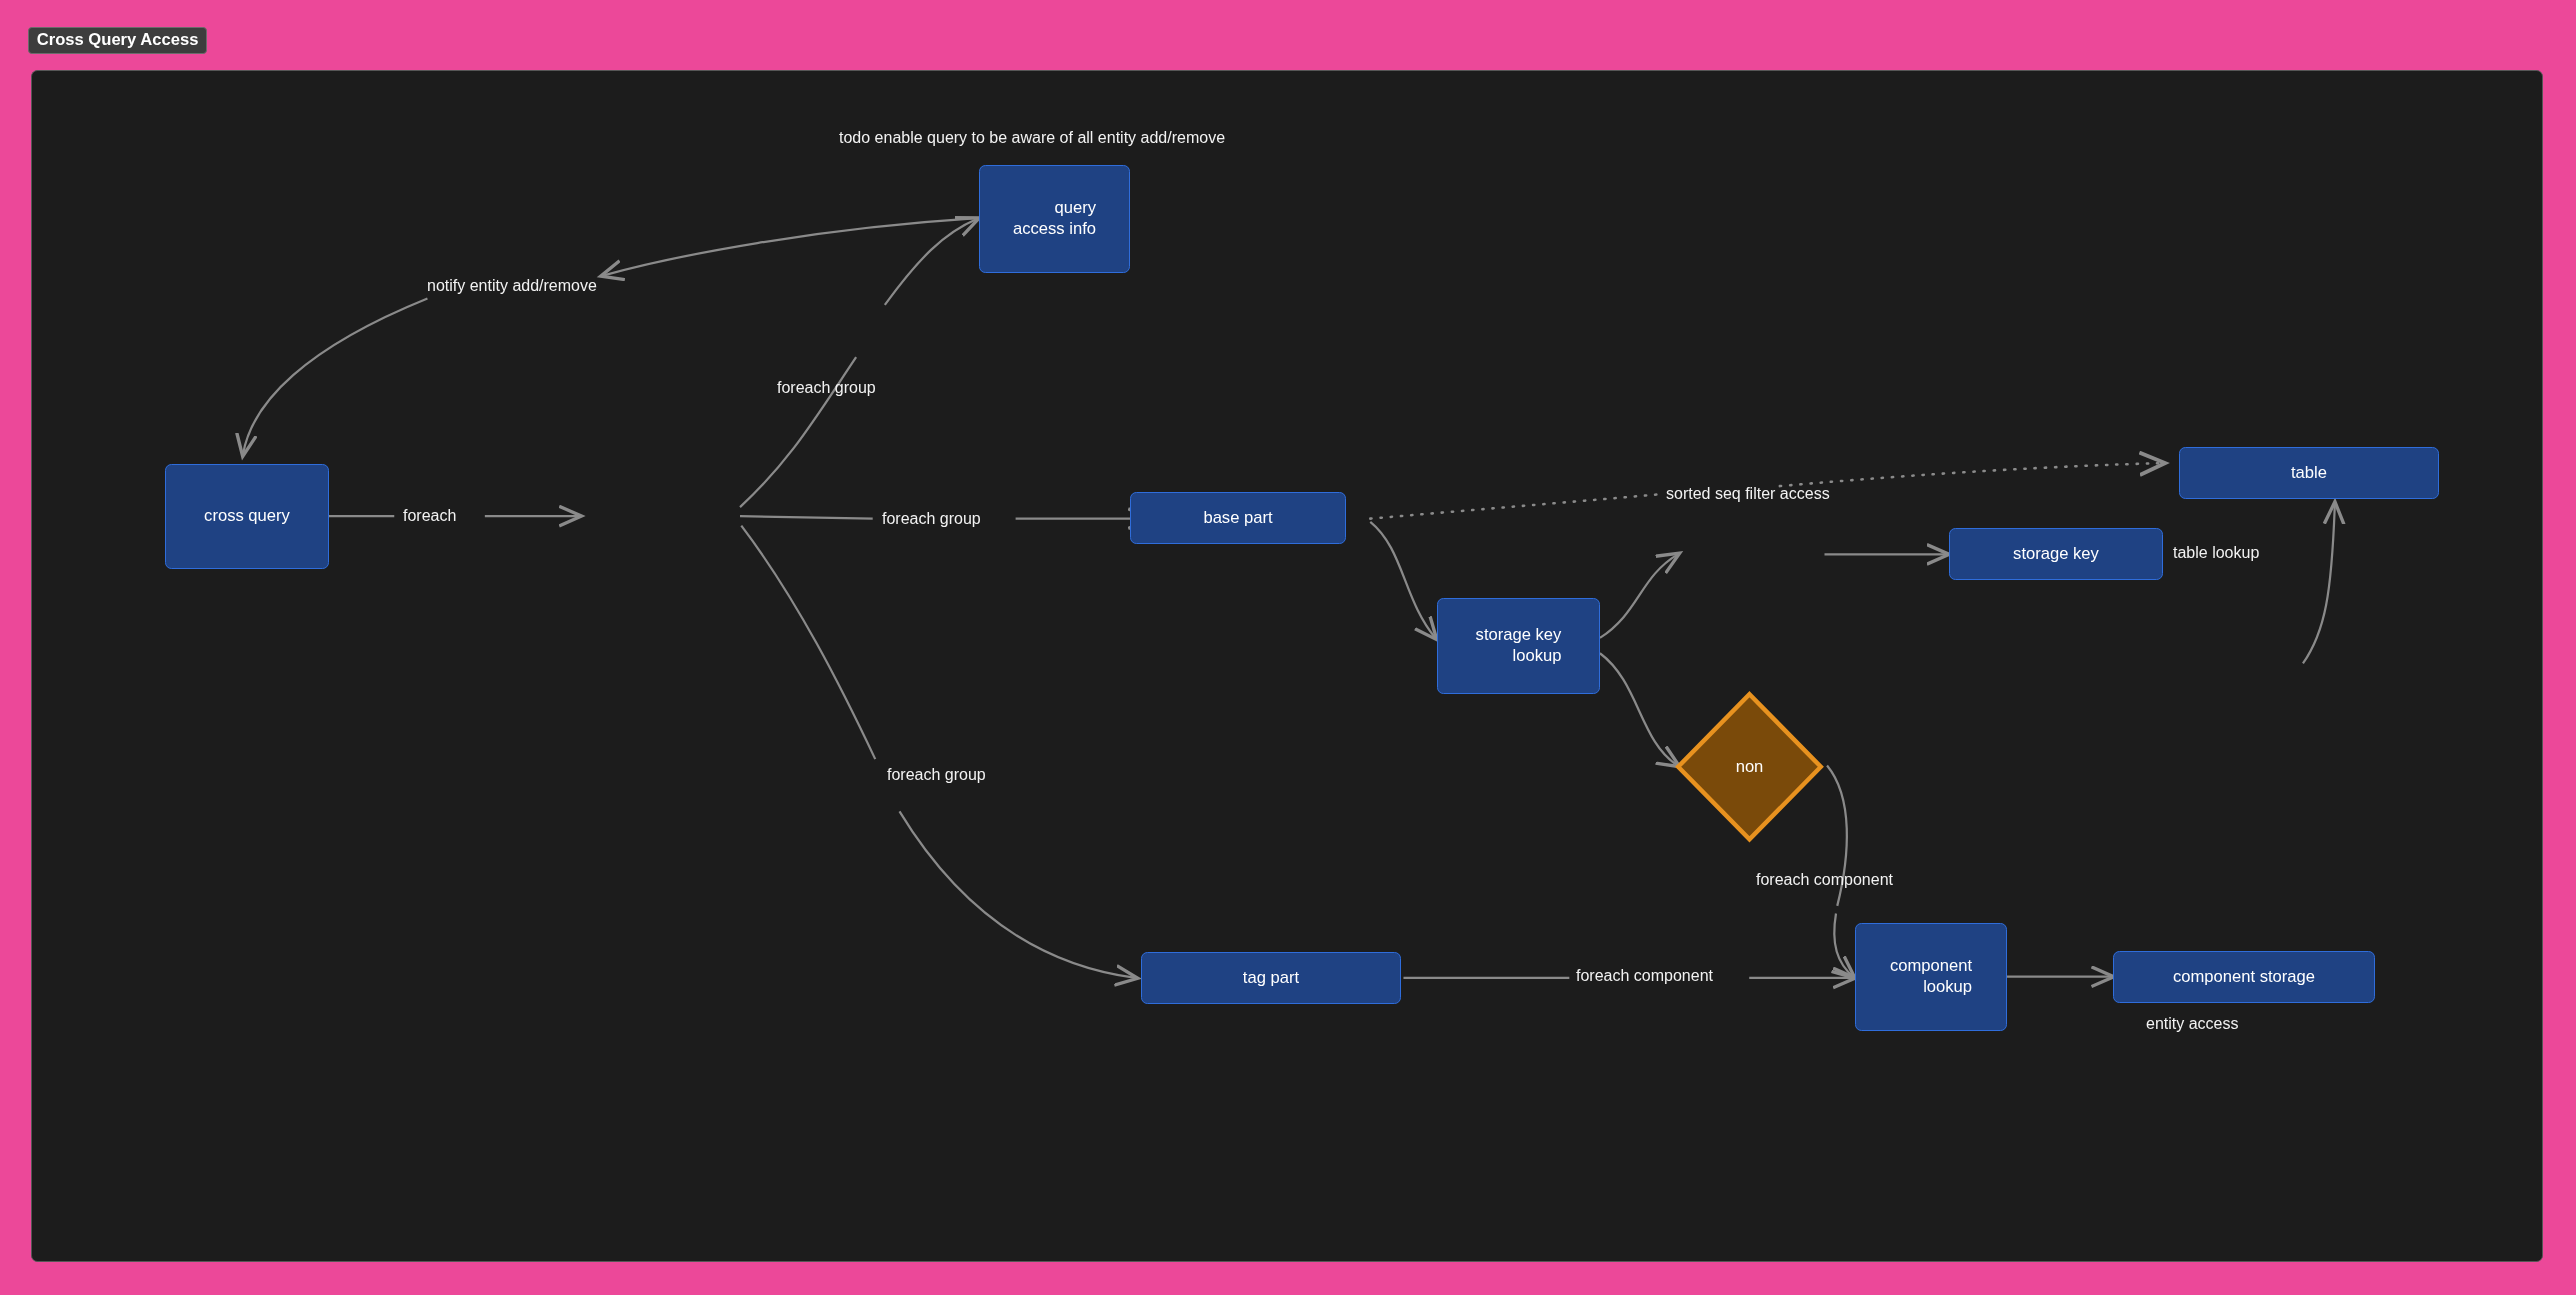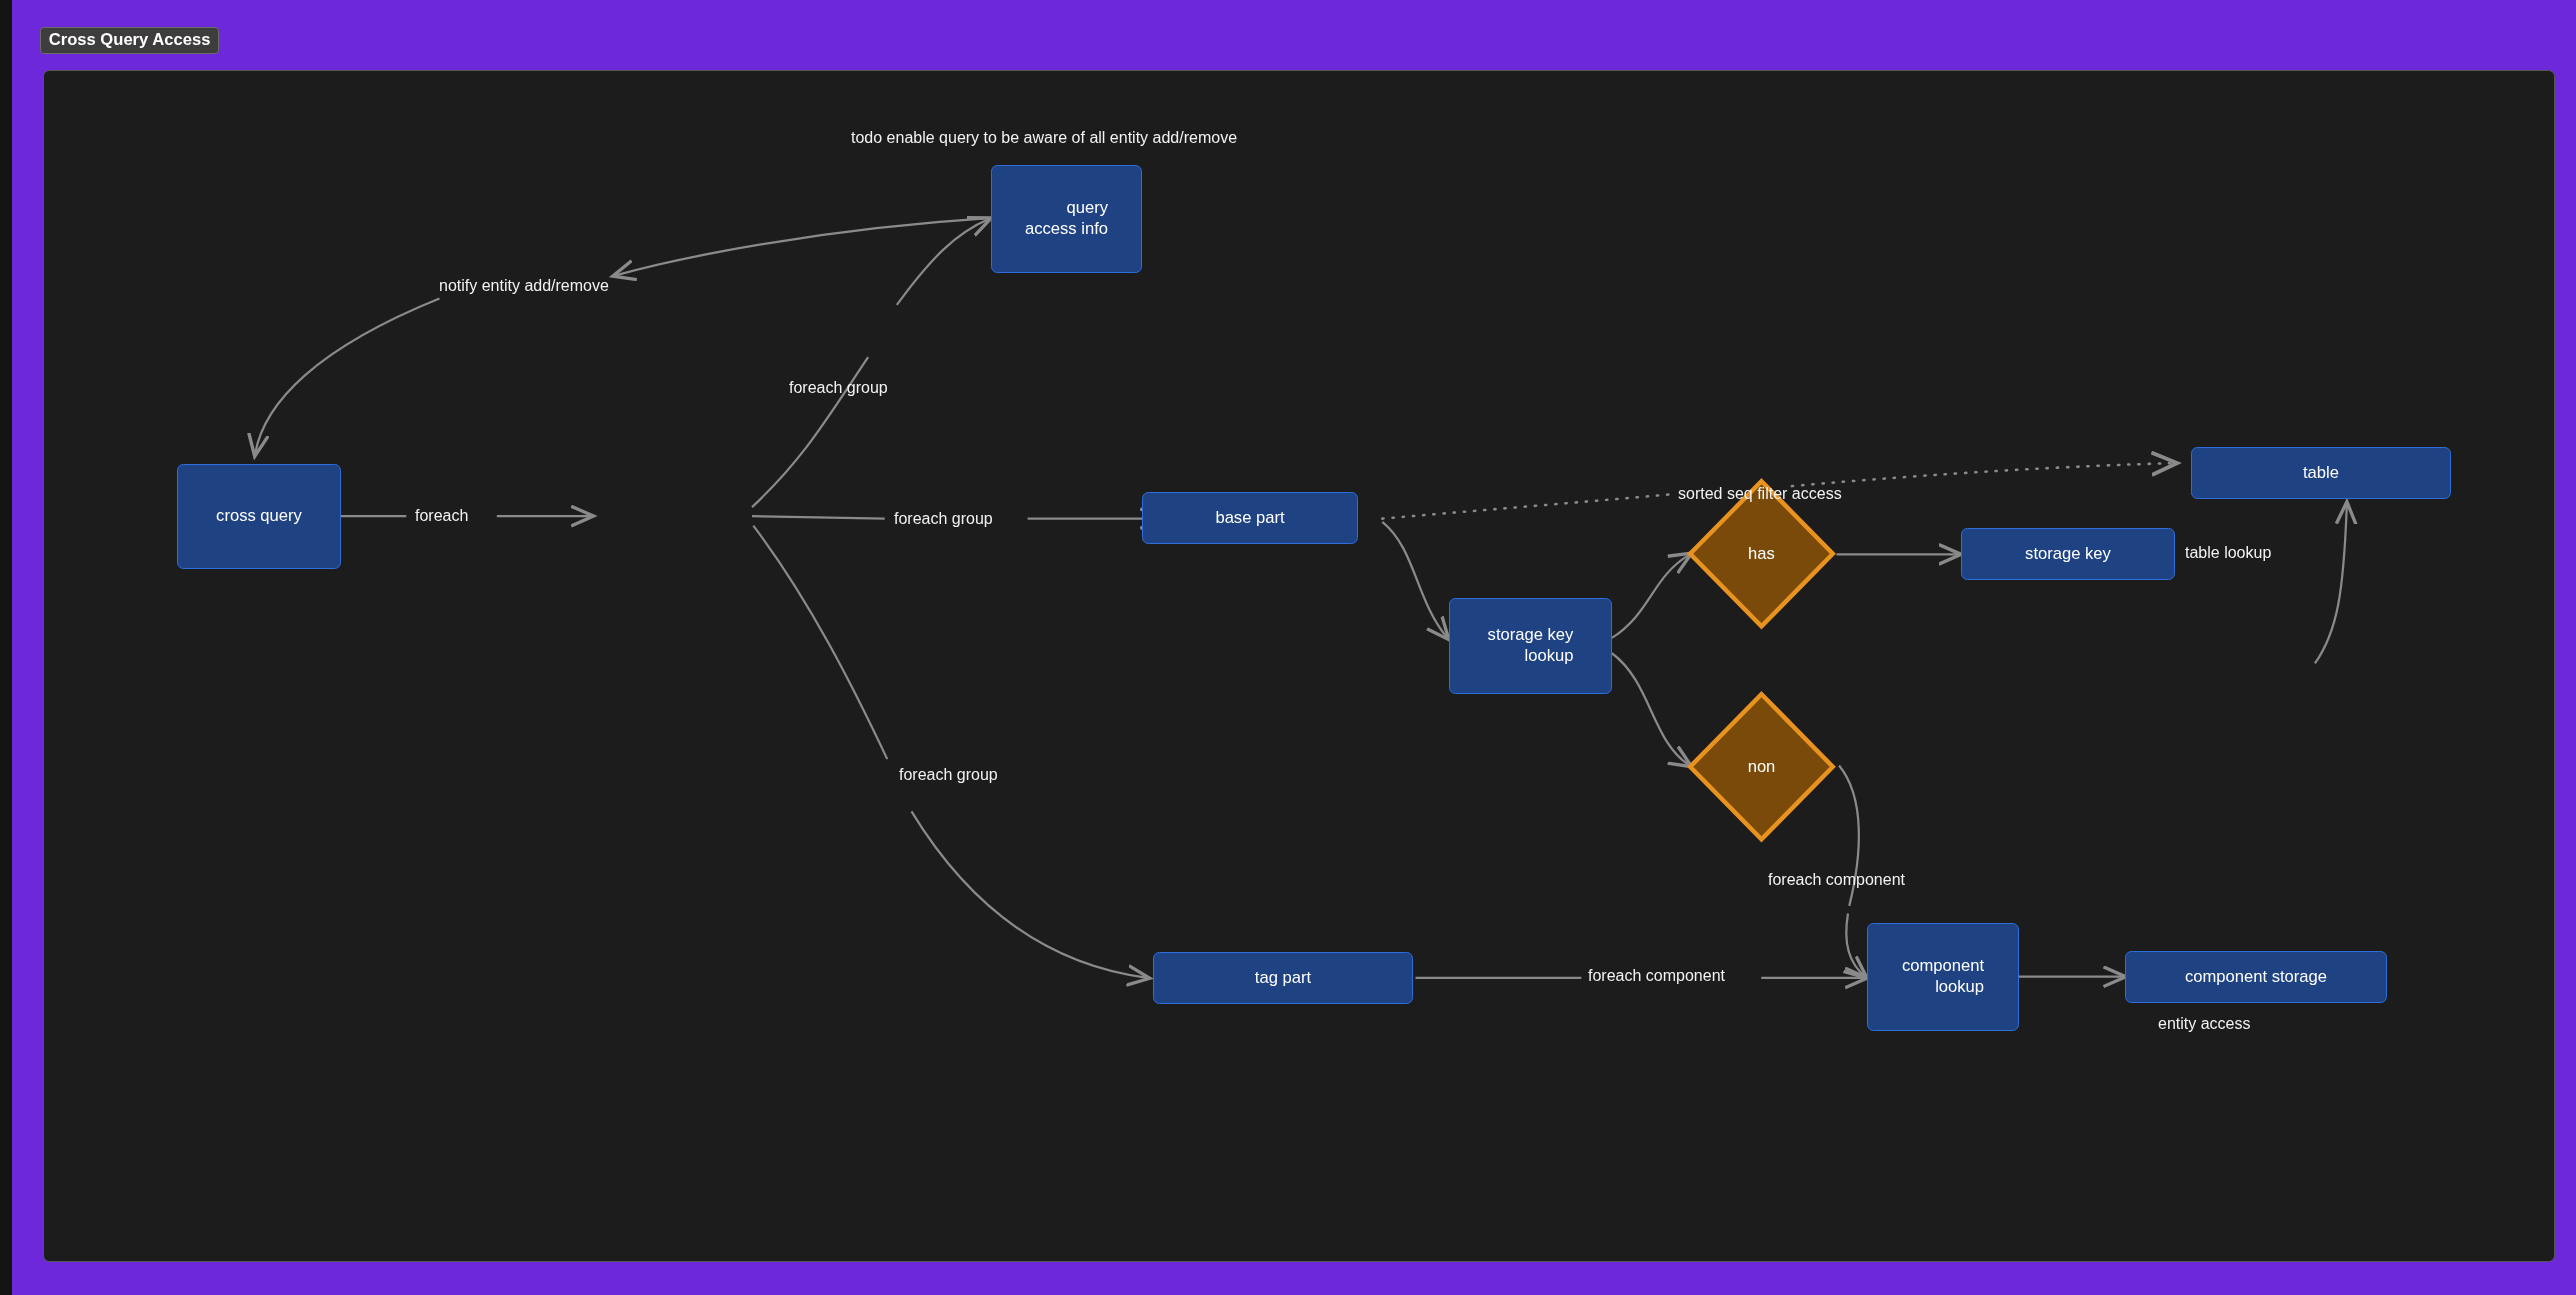--- a/index.html
+++ b/index.html
@@ -1,18 +1,18 @@
 <!DOCTYPE html>
 <html style="font-size:10.2px"><head>
 <meta charset="utf-8">
 <style>
   html,body{margin:0;padding:0;background:#141414;}
   body{width:2576px;height:1295px;position:relative;overflow:hidden;
        font-family:"Liberation Sans",sans-serif;}
-  #stage{position:absolute;inset:0;background:#6d28d9;margin-left:12px;}
+  #stage{position:absolute;inset:0;background:#ec4899;}
 
   
   #subgraph{
     position:absolute;left:31px;top:70px;width:2512px;height:1192px;
     border:1.3px solid #565656;border-radius:6.4px;background:#1c1c1c;
     box-sizing:border-box;
   }
   #subgraph-title{
     position:absolute;left:28px;top:27px;
     background:#3d3d3d;border:1px solid #6b6b6b;border-radius:3.8px;
@@ -120,26 +120,20 @@
 
   <div class="node" style="left:1141px;top:952px;width:260px;height:52px;">
     <span>tag part</span>
   </div>
 
   <div class="node two-line" style="left:1437px;top:598px;width:163px;height:96px;">
     <span>storage key
 lookup</span>
   </div>
 
-  <div class="diamond" style="left:1675px;top:478px;width:149px;height:152px;">
-    <svg class="dshape" viewBox="0 0 234 238">
-      <polygon points="117,5 229,119 117,233 5,119" fill="#7a4a0a" stroke="#e8921f" stroke-width="7"></polygon>
-    </svg>
-    <span class="dlabel">has</span>
-  </div>
 
   <div class="diamond" style="left:1675px;top:691px;width:149px;height:152px;">
     <svg class="dshape" viewBox="0 0 234 238">
       <polygon points="117,5 229,119 117,233 5,119" fill="#7a4a0a" stroke="#e8921f" stroke-width="7"></polygon>
     </svg>
     <span class="dlabel">non</span>
   </div>
 
   <div class="node" style="left:1949px;top:528px;width:214px;height:52px;">
     <span>storage key</span>

